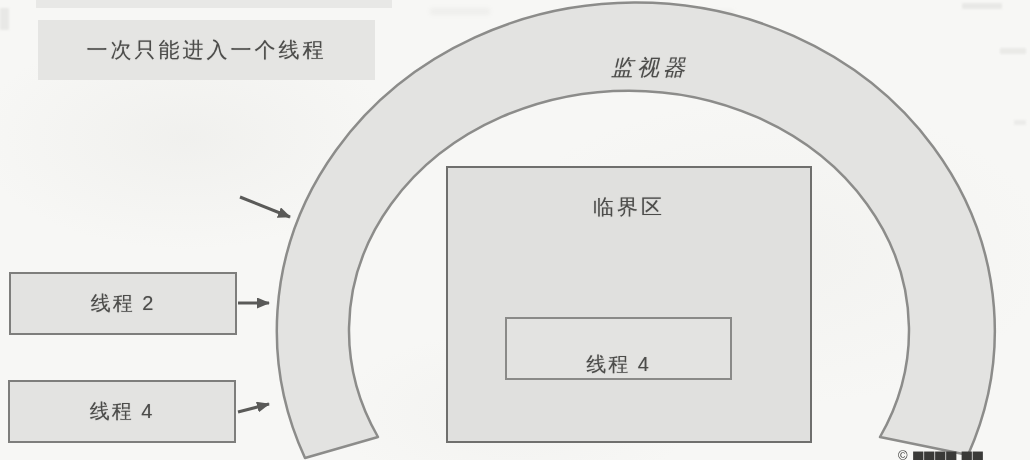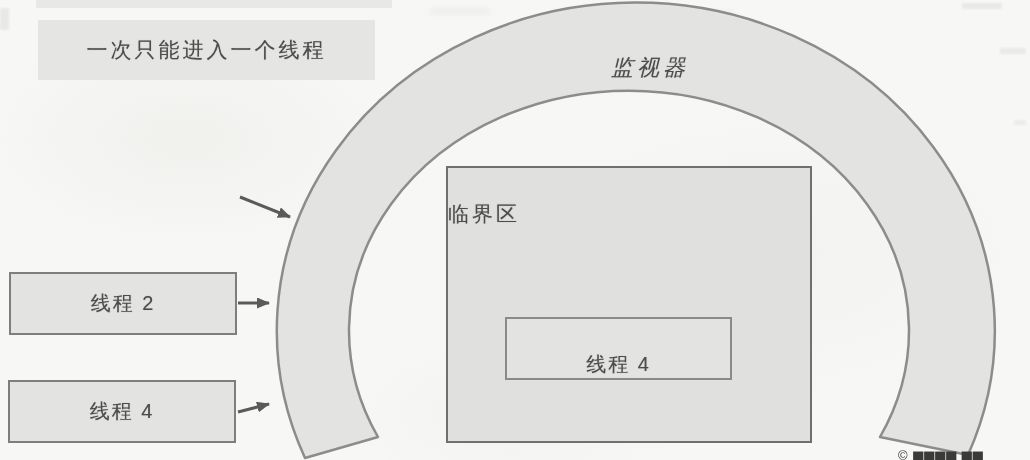--- a/index.html
+++ b/index.html
@@ -45,21 +45,21 @@
   #monitor-label{
     position:absolute;left:555px;top:53px;width:190px;
     text-align:center;font-size:22px;letter-spacing:4px;font-style:italic;
   }
   
   #critical-box{
     position:absolute;left:446px;top:166px;width:366px;height:277px;
     background:#e0e0de;border:2px solid #6f6f6d;box-sizing:border-box;
   }
   #critical-label{
-    margin-top:32px;
+    margin-top:25px;text-align:center;
     font-size:21px;letter-spacing:3px;
   }
   
   #thread-box-4{
     position:absolute;left:505px;top:317px;width:227px;height:63px;
     background:#e3e3e1;border:2px solid #8a8a88;box-sizing:border-box;
     display:flex;align-items:flex-end;justify-content:center;
     font-size:20px;letter-spacing:2px;
   }
   

